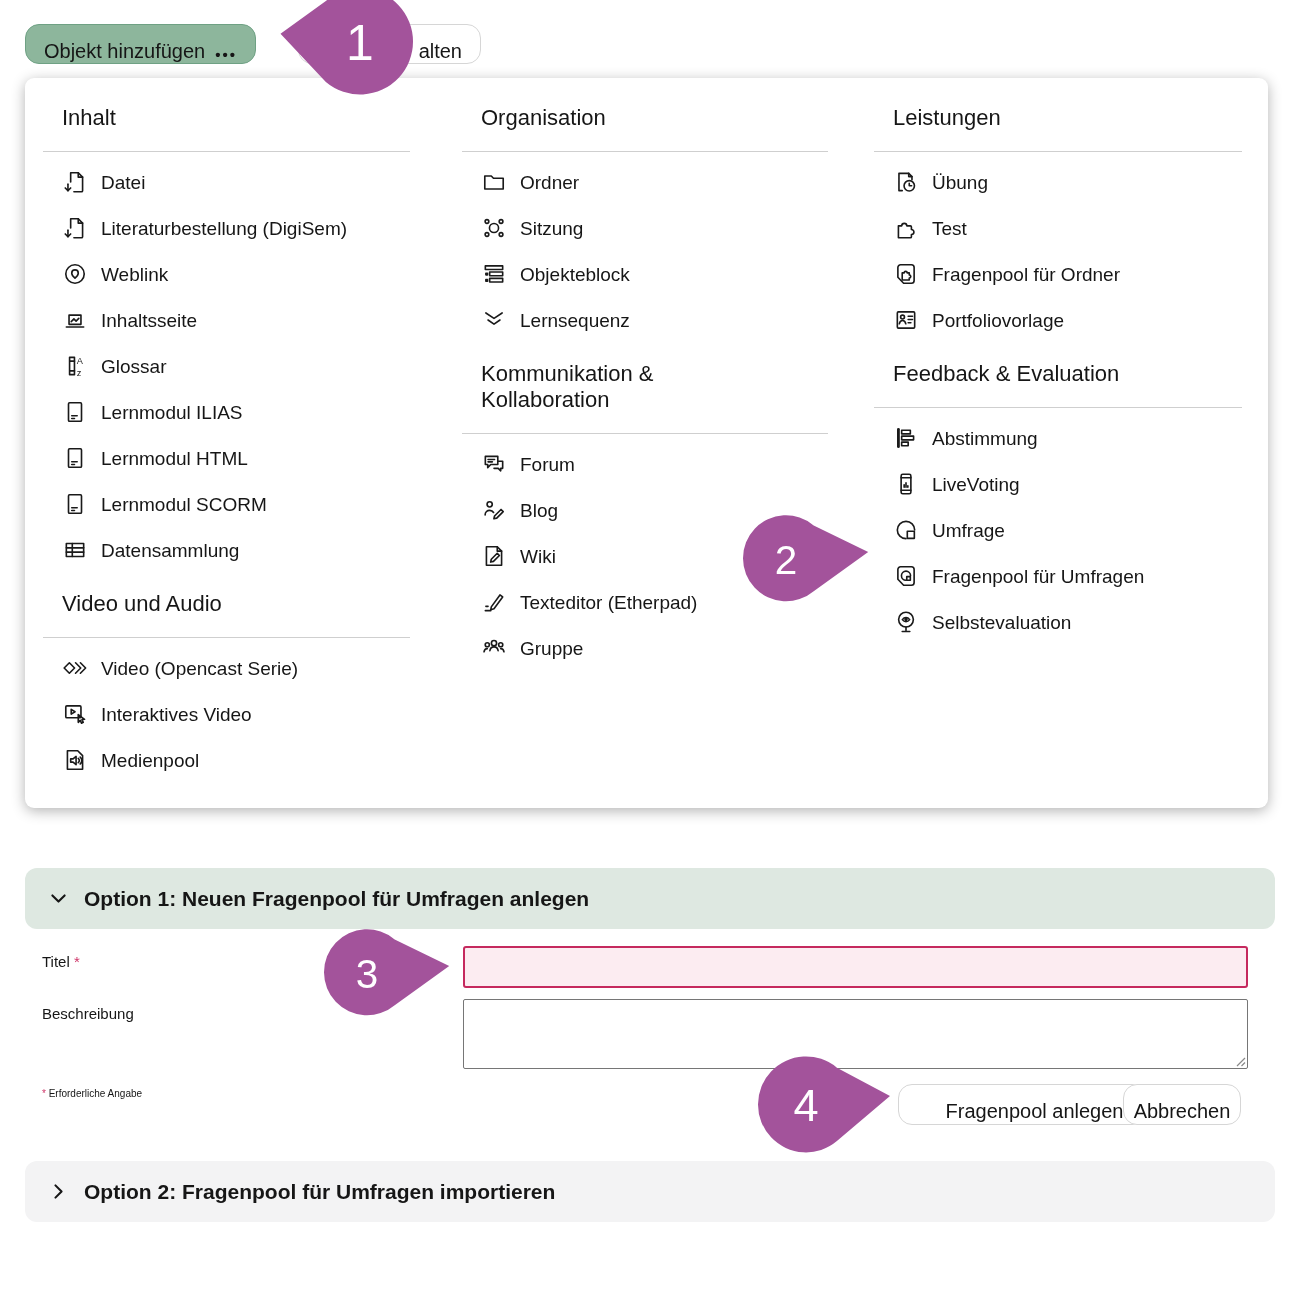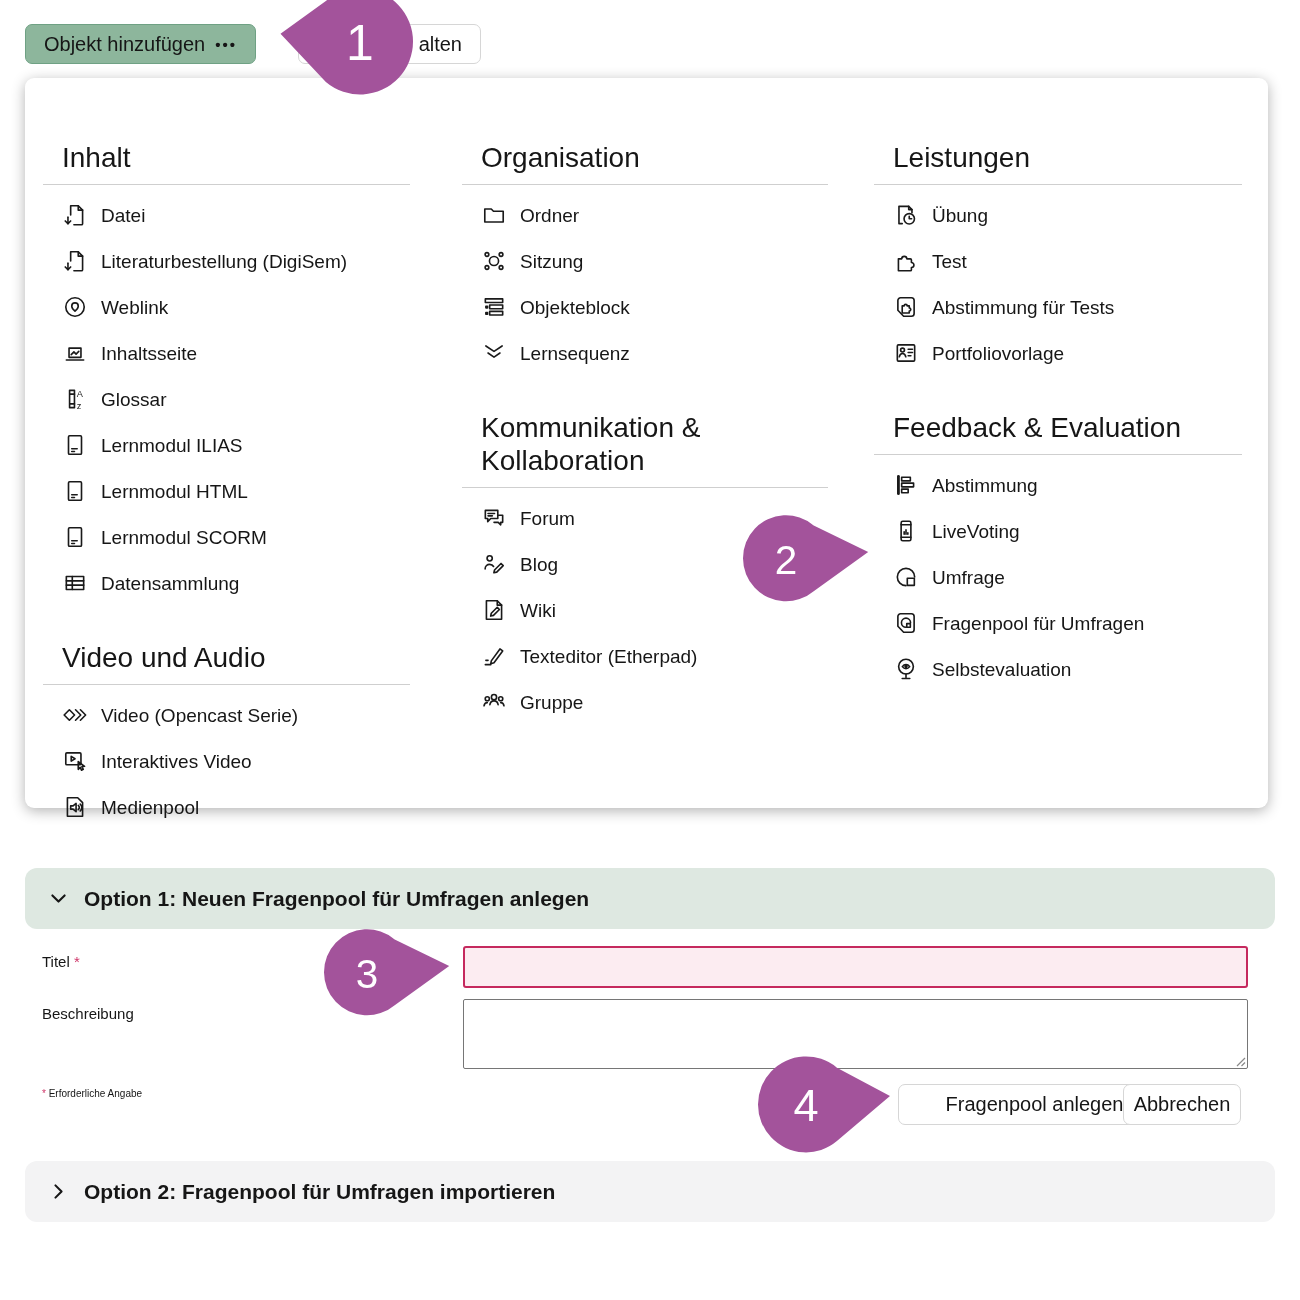--- a/index.html
+++ b/index.html
@@ -1,38 +1,38 @@
 <!DOCTYPE html>
 <html style="--accent_green: #8db69c; --accent_green_border: #6fa184; --band_green: #dee8e1; --band_grey: #f3f3f4; --callout_purple: #a3539b; --error_pink_bg: #fcecf1; --error_pink_border: #c5295e; --required_red: #cf3669;"><head>
 <meta charset="utf-8">
 <style>
   html,body{margin:0;padding:0;background:#fff;}
   body{width:1300px;height:1300px;position:relative;overflow:hidden;
        font-family:"Liberation Sans","DejaVu Sans",sans-serif;color:#161616;}
   *{box-sizing:border-box;}
 
   
-  .btn{display:flex;align-items:center;position:absolute;height:40px;border-radius:7px;
+  .btn{display:flex;align-items:flex-end;position:absolute;height:40px;border-radius:14px;
        font-size:20px;color:#161616;cursor:pointer;border:1px solid #d6d6d6;background:#fff;
        font-family:inherit;}
   .btn-green{left:25px;top:24px;padding:0 18px;
        background:var(--accent_green,#8db69c);border:1px solid var(--accent_green_border,#6fa184);}
   .btn-green .dots{margin-left:10px;font-weight:bold;letter-spacing:2px;font-size:15px;}
   .btn-plain{left:298px;top:24px;width:183px;justify-content:flex-end;padding:0 18px;}
 
   
   .panel{position:absolute;left:25px;top:78px;width:1243px;height:730px;background:#fff;
          border-radius:9px;box-shadow:0 3px 14px rgba(0,0,0,.30);}
   .menu-col{position:absolute;top:97px;}
   .col-1{left:43px;width:367px;}
   .col-2{left:462px;width:366px;}
   .col-3{left:874px;width:368px;}
   .m-section + .m-section{margin-top:16px;}
-  .m-title{font-size:28px;padding:8px 0 10px 19px;border-bottom:1px solid #cfcfcf;
-           margin-bottom:17px;margin-top:36px;}
+  .m-title{font-size:22px;padding:8px 0 20px 19px;border-bottom:1px solid #cfcfcf;
+           margin-bottom:17px;}
   .m-title span{display:inline-block;max-width:300px;line-height:1.18;}
   .m-item{margin-bottom:19px;font-size:19px;line-height:26px;text-indent:19px;
           padding-right:55px;cursor:pointer;}
   .m-icon{display:inline-block;width:26px;height:26px;vertical-align:-6px;margin-right:13px;
           text-indent:0;}
   .m-icon svg{width:26px;height:26px;display:block;stroke:#1a1a1a;fill:none;
           stroke-width:1.5;stroke-linecap:round;stroke-linejoin:round;}
 
   
   .band{position:absolute;left:25px;width:1250px;height:61px;display:flex;align-items:center;
@@ -209,21 +209,21 @@
             <path d="M14.5 4v3h3"></path>
             <circle cx="15" cy="15.5" r="4.8"></circle>
             <path d="M15 13.2v2.3h2.2"></path>
           </svg></span><span>Übung</span></div>
       <div class="m-item"><span class="m-icon"><svg viewBox="0 0 24 24">
             <path d="M5 10h3.1a2.3 2.3 0 1 1 4.6 0H16a1 1 0 0 1 1 1v2.4a2.3 2.3 0 1 1 0 4.6V20a1 1 0 0 1-1 1H5z"></path>
           </svg></span><span>Test</span></div>
       <div class="m-item"><span class="m-icon"><svg viewBox="0 0 24 24">
             <path d="M7 3.5h10A2.5 2.5 0 0 1 19.5 6v12a2.5 2.5 0 0 1-2.5 2.5H9.8L4.5 15V6A2.5 2.5 0 0 1 7 3.5z"></path>
             <path d="M8.5 11h1.8a1.4 1.4 0 1 1 2.8 0h1.9v1.9a1.4 1.4 0 1 1 0 2.8v1.8H8.5z"></path>
-          </svg></span><span>Abstimmung für Tests</span></div>
+          </svg></span><span>Fragenpool für Ordner</span></div>
       <div class="m-item"><span class="m-icon"><svg viewBox="0 0 24 24">
             <rect x="4" y="4.5" width="16" height="15" rx="1"></rect>
             <circle cx="8.8" cy="9.3" r="1.8"></circle>
             <path d="M5.8 15.5c.4-2 1.6-3 3-3s2.6 1 3 3"></path>
             <path d="M14 8.5h4M14 11.5h4M14 14.5h2.5"></path>
           </svg></span><span>Portfoliovorlage</span></div>
     </div>
     <div class="m-section">
       <div class="m-title"><span>Feedback &amp; Evaluation</span></div>
       <div class="m-item"><span class="m-icon"><svg viewBox="0 0 24 24">

